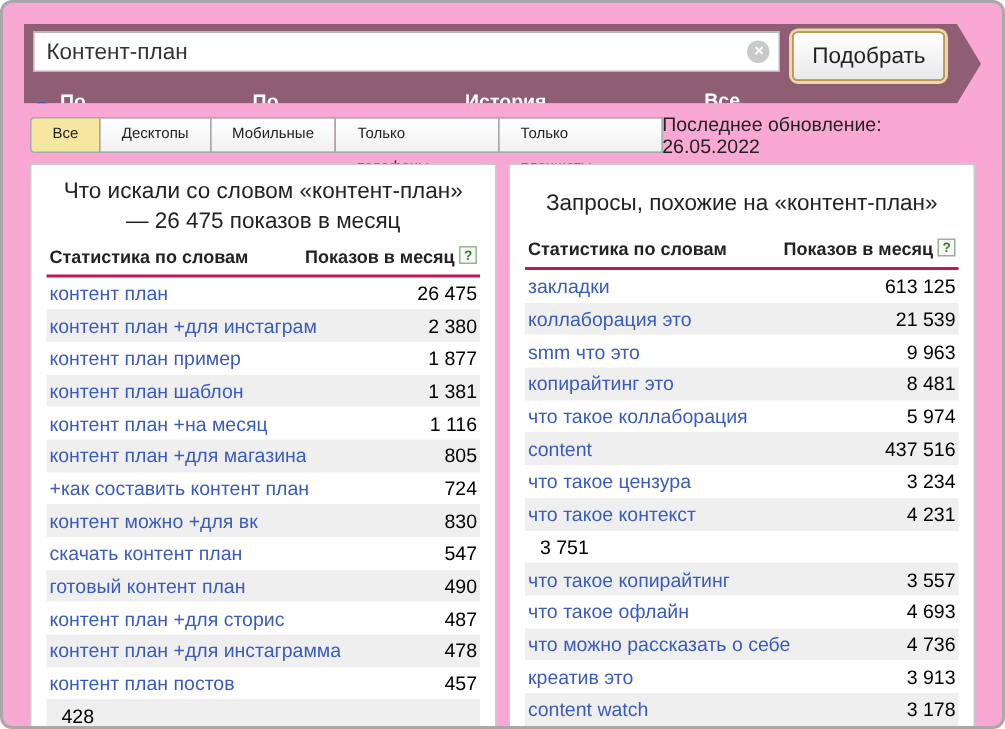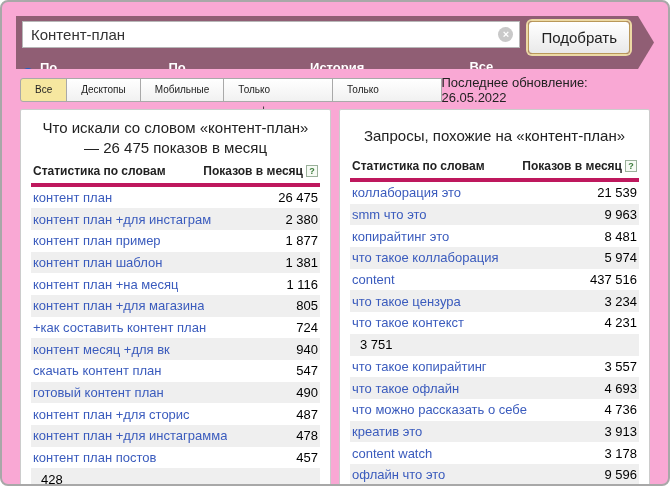--- a/index.html
+++ b/index.html
@@ -106,23 +106,23 @@
     display: flex; align-items: center; justify-content: center;
     text-align: center;
     font-size: 15px; color: #222;
     line-height: 1.35;
     padding: 2px 8px;
   }
   .cols {
     display: flex; justify-content: space-between; align-items: center;
     font-size: 12px; font-weight: bold; color: #222;
     padding: 3px 2px 5px 2px;
-    border-bottom: 4px solid #be185d;
-  }
-  .col-right { display: flex; align-items: center; }
+    border-bottom: 2px solid #be185d;
+  }
+  .col-right { display: flex; align-items: flex-start; }
   .help-icon {
     display: inline-block;
     width: 12px; height: 12px;
     margin-left: 3px;
     border: 1px solid #9ab09a;
     background: #f6faf4;
     color: #3a7a3a;
     font-size: 9px; font-weight: bold;
     line-height: 10px; text-align: center;
     cursor: pointer;
@@ -224,22 +224,22 @@
             <span class="query">контент план +для магазина</span>
             <span class="val">805</span>
           </div>
 
           <div class="row">
             <span class="query">+как составить контент план</span>
             <span class="val">724</span>
           </div>
 
           <div class="row">
-            <span class="query">контент месяц +для вк</span>
-            <span class="val">940</span>
+            <span class="query">контент можно +для вк</span>
+            <span class="val">830</span>
           </div>
 
           <div class="row">
             <span class="query">скачать контент план</span>
             <span class="val">547</span>
           </div>
 
           <div class="row">
             <span class="query">готовый контент план</span>
             <span class="val">490</span>
@@ -275,20 +275,24 @@
       <div class="panel-title">Запросы, похожие на «контент-план»</div>
       <div class="cols">
         <span>Статистика по словам</span>
         <span class="col-right">
           <span>Показов в месяц</span>
           <span class="help-icon">?</span>
         </span>
       </div>
       <div class="rows">
 
+          <div class="row">
+            <span class="query">закладки</span>
+            <span class="val">613 125</span>
+          </div>
 
           <div class="row">
             <span class="query">коллаборация это</span>
             <span class="val">21 539</span>
           </div>
 
           <div class="row">
             <span class="query">smm что это</span>
             <span class="val">9 963</span>
           </div>

